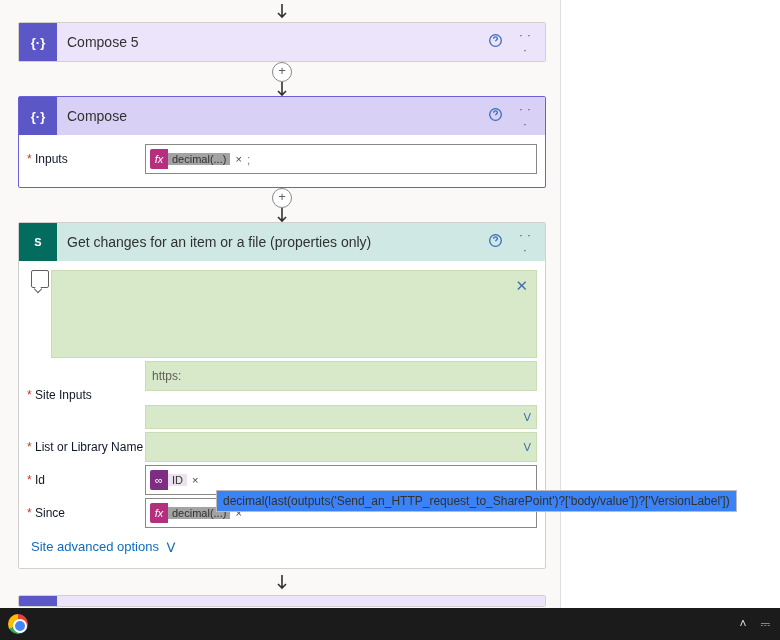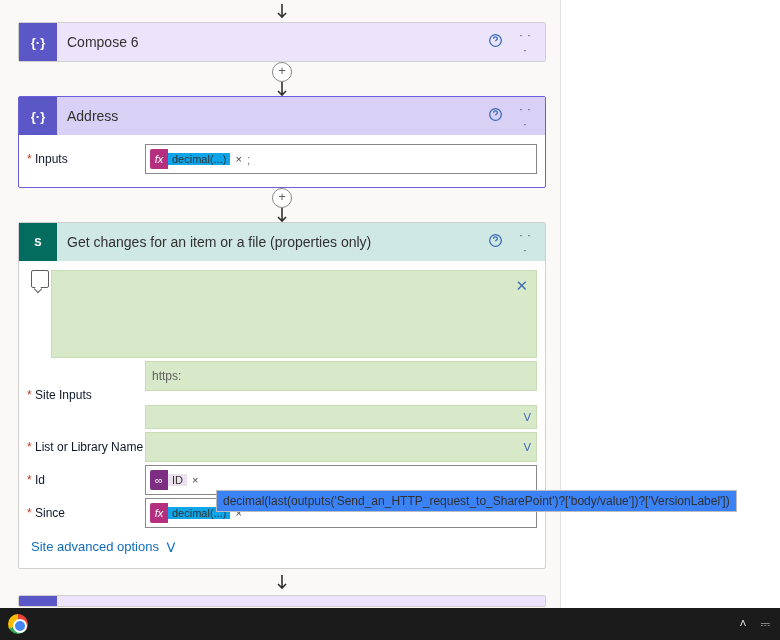--- a/index.html
+++ b/index.html
@@ -27,21 +27,21 @@
 .row .lab{width:118px;font-size:12px;color:#0f172a}
 .row .req::before{content:"* ";color:#c43721}
 .row .ctrl{flex:1}
 .txtbox{display:flex;align-items:center;height:28px;border:1px solid #8a8886;background:#fff;padding:0 4px;}
 .txtbox input{border:0;outline:0;flex:1;font-size:12px;color:#605e5c}
 .token{display:inline-flex;align-items:center;height:20px;border-radius:2px;overflow:hidden;font-size:11px}
 .token .tic{width:18px;height:20px;display:flex;align-items:center;justify-content:center;color:#fff}
 .token .tlab{padding:0 4px;background:#f3f2f1}
 .token .tx{padding:0 5px;color:#444;cursor:pointer}
 .tok-fx .tic{background:#b4307f;font-style:italic}
-.tok-fx .tlab{background:#0ea5e9}
+.tok-fx .tlab{background:#a3a3a3}
 .tok-sp .tic{background:#7d2e82}
 .tok-sp .tlab{background:#ece1ee}
 .greenbox{background:#d7e9c8;border:1px solid #c8ddb6;height:86px;position:relative}
 .greenbox .gx{position:absolute;right:8px;top:6px;color:#4570b5;font-size:15px;cursor:pointer}
 .comment-ic{width:16px;height:16px;border:1.2px solid #605e5c;border-radius:2px;position:relative;margin-left:4px}
 .comment-ic::after{content:"";position:absolute;left:3px;bottom:-5px;width:5px;height:5px;border-left:1.2px solid #605e5c;border-bottom:1.2px solid #605e5c;transform:rotate(-45deg);background:#fff}
 .ddl-ic{position:absolute;right:6px;top:50%;transform:translateY(-50%);color:#4570b5;font-size:11px}
 .showadv{color:#0f6cbd;font-size:13px;padding:8px 4px 4px 4px;cursor:pointer}
 .showadv .chv{display:inline-block;transform:translateY(1px);margin-left:4px;color:#0f6cbd}
 .tooltip{position:absolute;left:216px;top:490px;background:#3b82f6;border:1px solid #bcbcbc;padding:3px 6px;font-size:12px;white-space:nowrap;z-index:50}
@@ -61,42 +61,42 @@
 
     <div class="arrow-down">
       <svg viewBox="0 0 16 16">
           <path d="M8 1 V14 M4 10 L8 14 L12 10"></path>
         </svg>
     </div>
 
     <div class="card compose2">
       <div class="card-head">
         <div class="icon">{·}</div>
-        <div class="title">Compose 6</div>
+        <div class="title">Compose 5</div>
         <div class="hact help-ic"><svg viewBox="0 0 16 16">
               <circle cx="8" cy="8" r="6.2"></circle>
               <path d="M6 6.2c0-1.1.9-2 2-2s2 .8 2 1.8c0 1.4-2 1.4-2 2.8M8 11.6v.1"></path>
             </svg></div>
         <div class="hact">· · ·</div>
       </div>
     </div>
 
     <div class="plus-node">
         <div class="p">+</div>
       </div>
     <div class="arrow-down" style="height:14px">
       <svg viewBox="0 0 16 16">
           <path d="M8 1 V14 M4 10 L8 14 L12 10"></path>
         </svg>
     </div>
 
     <div class="card compose-sel">
       <div class="card-head">
         <div class="icon">{·}</div>
-        <div class="title">Address</div>
+        <div class="title">Compose</div>
         <div class="hact help-ic"><svg viewBox="0 0 16 16">
               <circle cx="8" cy="8" r="6.2"></circle>
               <path d="M6 6.2c0-1.1.9-2 2-2s2 .8 2 1.8c0 1.4-2 1.4-2 2.8M8 11.6v.1"></path>
             </svg></div>
         <div class="hact">· · ·</div>
       </div>
       <div class="body">
         <div class="row">
           <div class="lab req">Inputs</div>
           <div class="ctrl">

